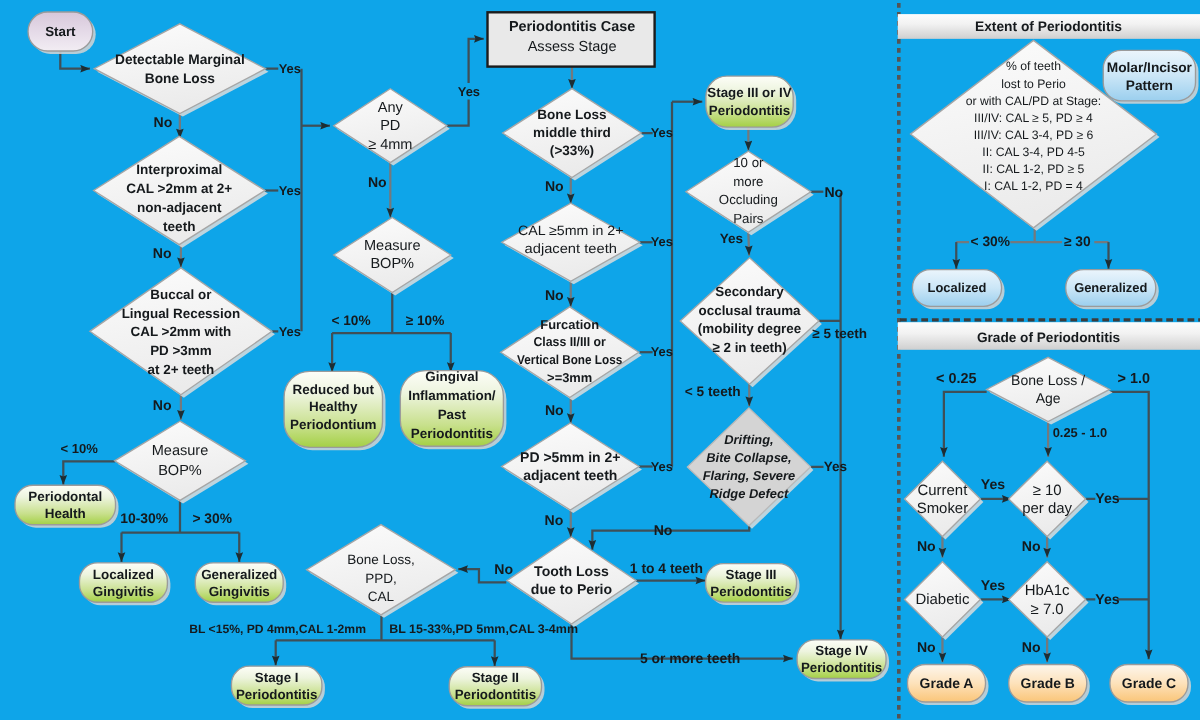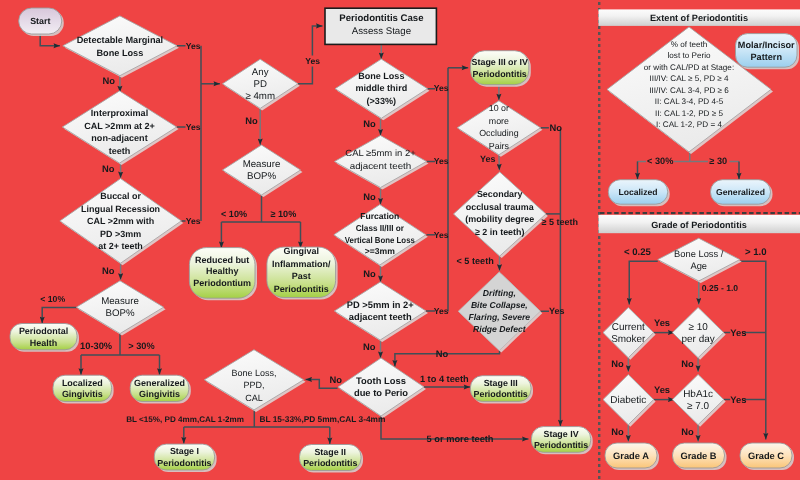--- a/index.html
+++ b/index.html
@@ -1,18 +1,18 @@
 <!DOCTYPE html>
 <html><head>
 <meta charset="utf-8">
 <title>Periodontitis Staging and Grading Flowchart</title>
 <style>
   html,body{margin:0;padding:0;background:#ffffff;}
   body{width:800px;height:480px;overflow:hidden;font-family:"Liberation Sans",sans-serif;}
-  #root{position:relative;width:800px;height:480px;background:#ef4444;}
+  #root{position:relative;width:800px;height:480px;background:#0ea5e9;}
   svg#canvas{position:absolute;left:0;top:0;display:block;}
   #canvas text{font-family:"Liberation Sans",sans-serif;fill:#15191c;-webkit-font-smoothing:antialiased;text-rendering:geometricPrecision;}
   .nodeTxt{font-weight:bold;text-anchor:middle;}
   .diaTxt{text-anchor:middle;}
   .ital{font-style:italic;font-weight:bold;}
   .bld{font-weight:bold;}
   .edgeTxt{font-weight:bold;}
   .hdrTxt{font-weight:bold;}
   .conn{fill:none;stroke:#3f4f57;stroke-linecap:butt;stroke-linejoin:miter;}
   .soft{stroke:#74797d;}

